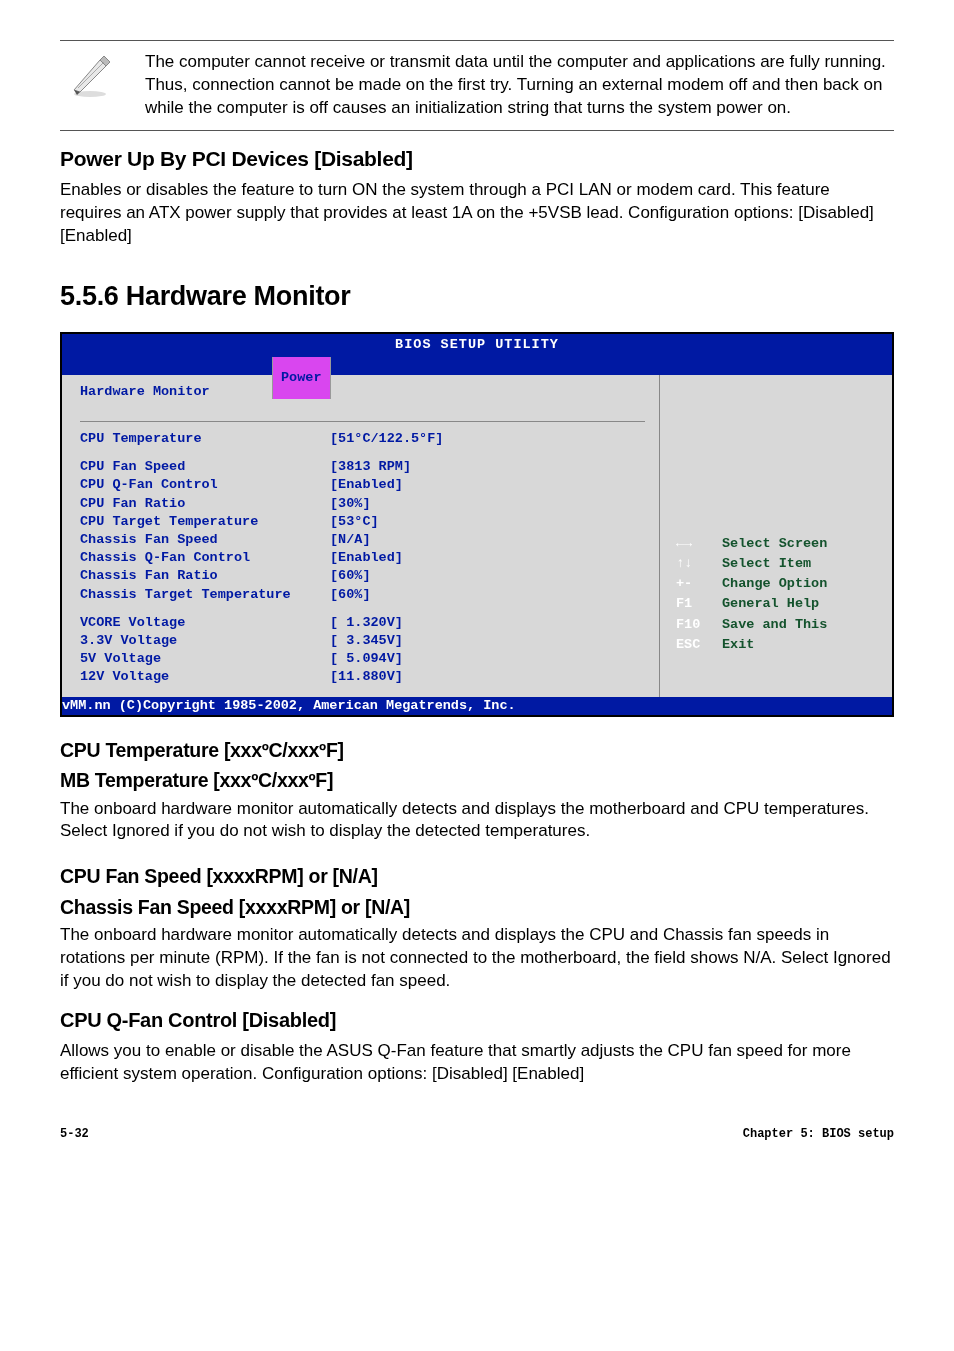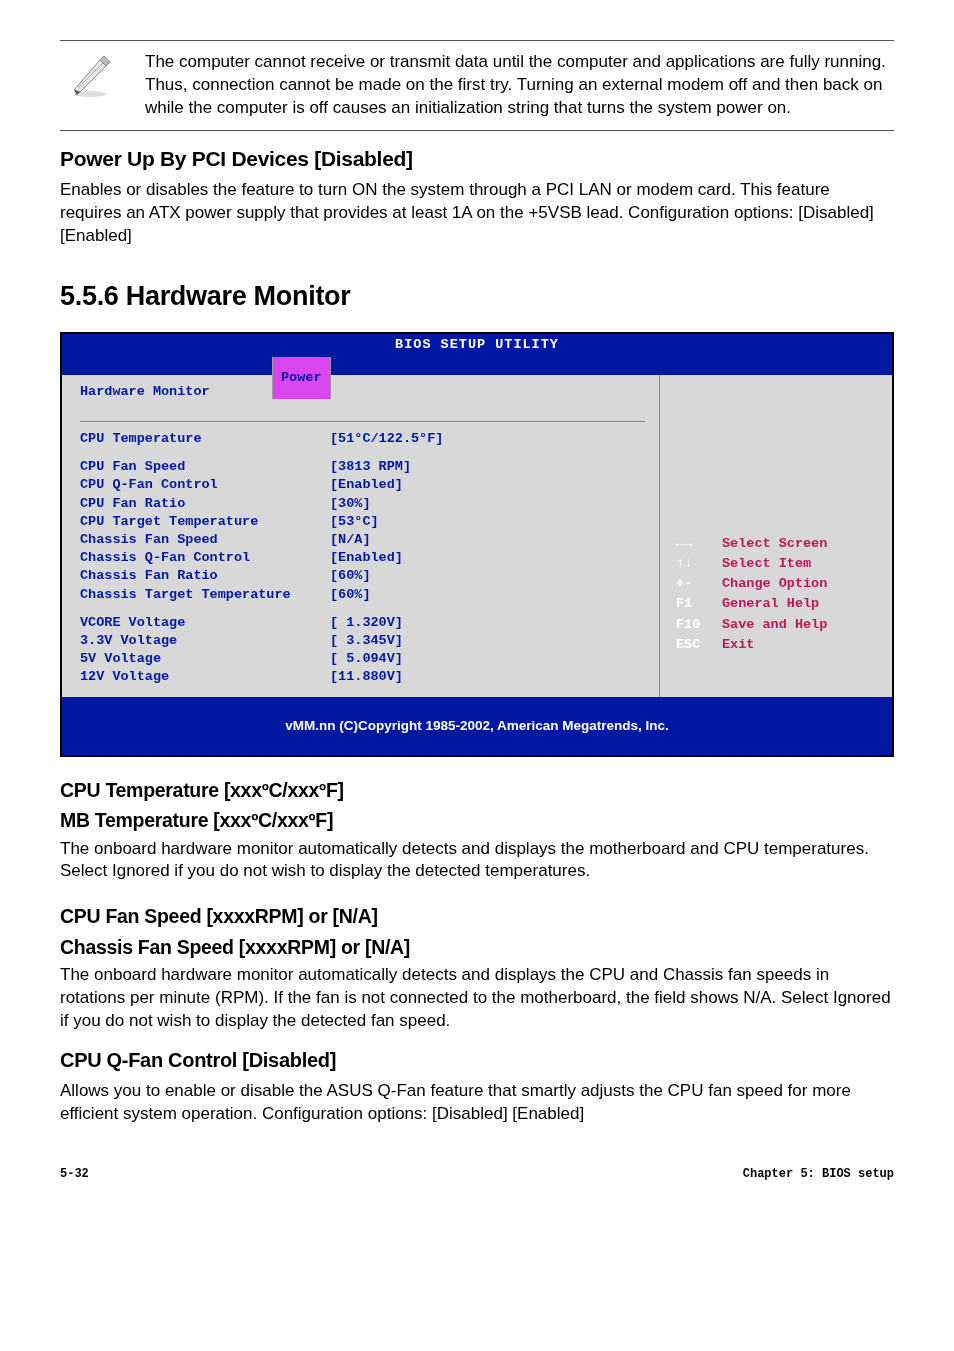--- a/index.html
+++ b/index.html
@@ -97,29 +97,28 @@
   .bios-section-head {
     color:#0019a3; font-weight:bold; margin-bottom:8px;
     border-bottom:1px solid #888; padding-bottom:20px;
   }
   .bios-row { display:flex; }
   .bios-label { width:250px; color:#0019a3; font-weight:bold; white-space:pre; }
   .bios-value { color:#0019a3; font-weight:bold; white-space:pre; }
   .bios-group-gap { height:10px; }
   .hint-table td { color:#fff; font-weight:bold; font-family:"Courier New",monospace; font-size:13.5px; padding:0 2px; }
   .hint-table td.k { color:#ffffff; width:40px; }
-  .hint-table td.t { color:#be185d; }
+  .hint-table td.t { color:#14532d; }
   .bios-footer {
     background:#0019a3;
     color:#fff;
-    text-align:center;
-    font-weight:bold;
-    font-family:Liberation Sans, sans-serif;
+    font-weight:bold;
+    font-family:Liberation Mono, monospace;
     font-size:13.5px;
-    padding:20px 0;
+    padding:0 0;
   }
   
   .hint-white { color:#ffffff; }
 
   
   .pg-footer {
     display:flex;
     justify-content:space-between;
     margin-top:40px;
     font-family:"Courier New", monospace;
@@ -238,21 +237,21 @@
         <tr>
               <td class="k hint-white">+-</td>
               <td class="t hint-white">Change Option</td>
             </tr>
         <tr>
               <td class="k hint-white">F1</td>
               <td class="t hint-white">General Help</td>
             </tr>
         <tr>
               <td class="k hint-white">F10</td>
-              <td class="t hint-white">Save and Help</td>
+              <td class="t hint-white">Save and This</td>
             </tr>
         <tr>
               <td class="k hint-white">ESC</td>
               <td class="t hint-white">Exit</td>
             </tr>
       </tbody>
         </table>
     </div>
   </div>
   <div class="bios-footer">vMM.nn (C)Copyright 1985-2002, American Megatrends, Inc.</div>

